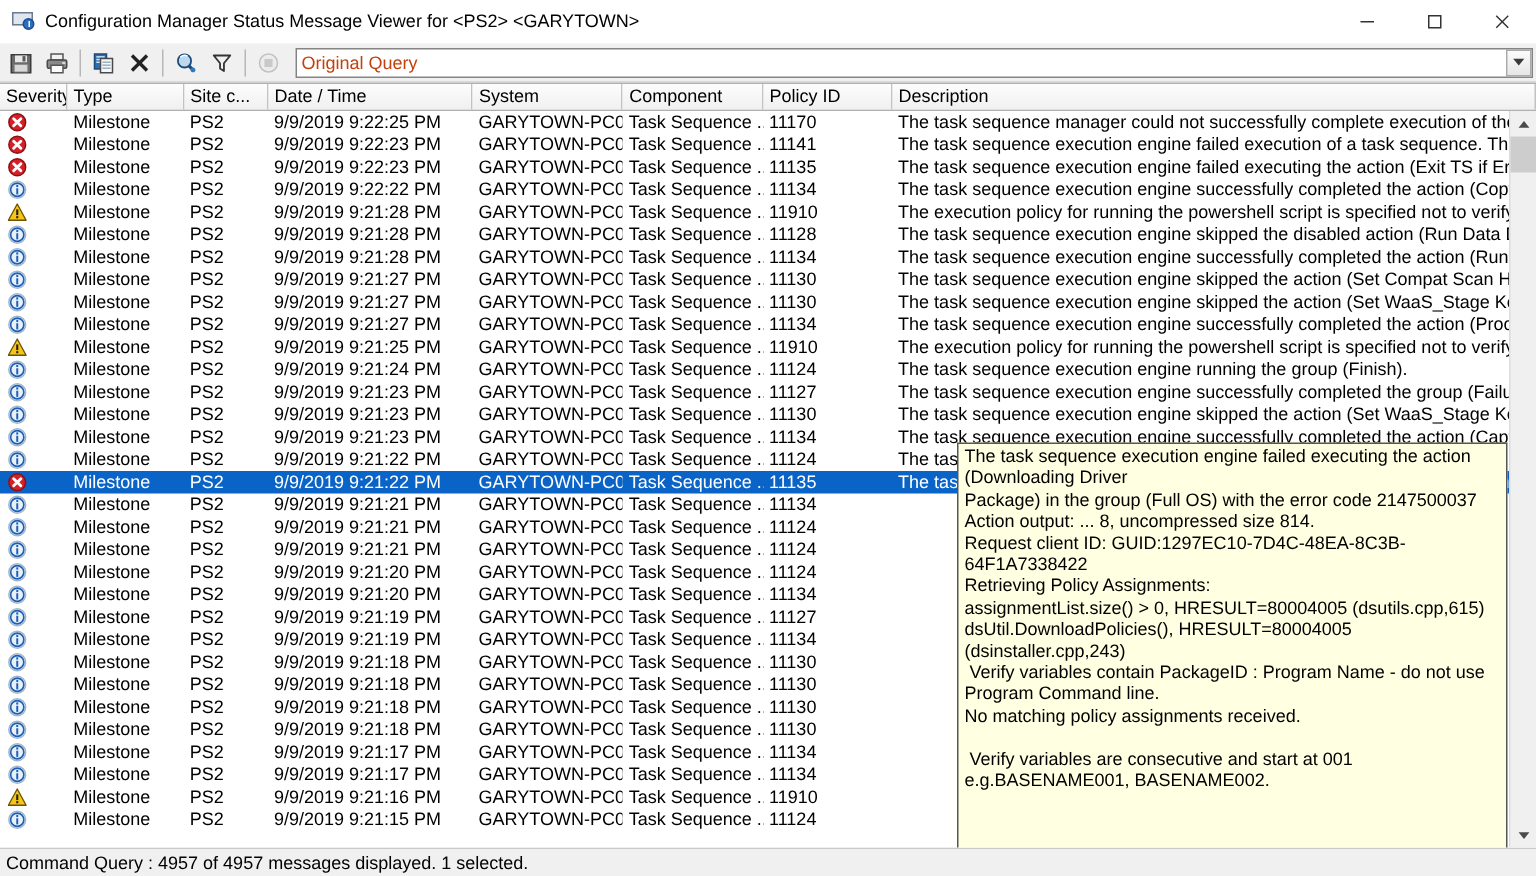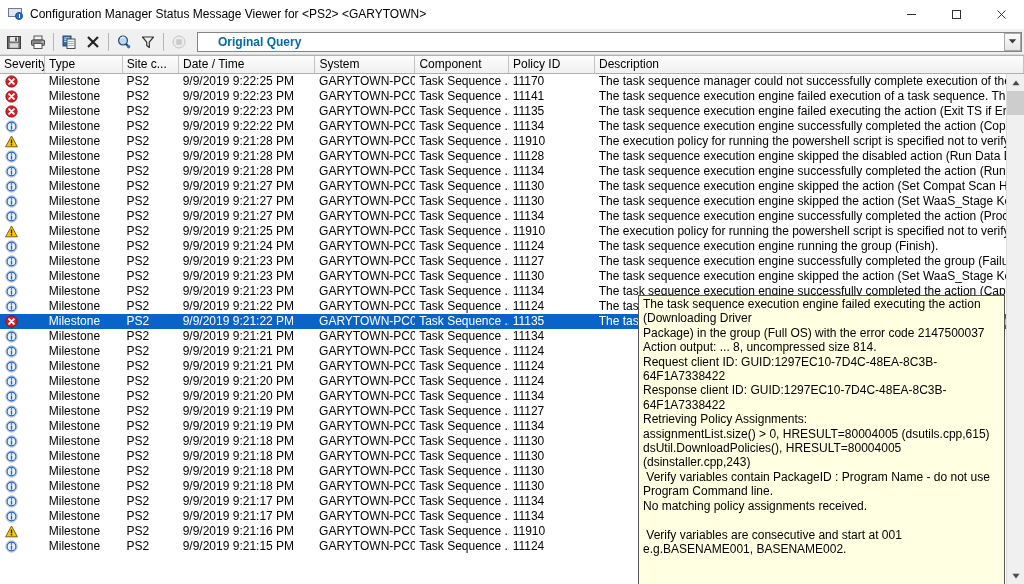--- a/index.html
+++ b/index.html
@@ -100,24 +100,24 @@
     flex: 1 1 auto;
     height: 20px;
     margin-left: 6px; margin-right: 2px;
     background: #ffffff;
     border: 1px solid #848484;
     display: flex; align-items: center;
     box-sizing: border-box;
     position: relative;
   }
   .query-combo .qtext {
-    font-size: 12px; color: #0369a1;
-    padding-left: 20px;
+    font-size: 12px; color: #c2410c;
+    padding-left: 3px;
     flex: 1 1 auto;
-    white-space: nowrap; overflow: hidden; font-weight: bold;
+    white-space: nowrap; overflow: hidden;
   }
   .combo-arrow {
     width: 17px; height: 18px;
     background: linear-gradient(#fbfbfb,#e6e6e6);
     border: 1px solid #a9a9a9;
     box-sizing: border-box;
     display: flex; align-items: center; justify-content: center;
     margin-right: 0px;
   }
 
@@ -868,21 +868,20 @@
           <div class="cell" style="width: 92px;">11124</div>
           <div class="cell" style="width: 460px;"></div>
         </div>
       </div>
 
     <div class="detail" id="detail-panel" style="left: 638px; top: 239px; width: 367px; height: 306.4px;">
         <div>The task sequence execution engine failed executing the action (Downloading Driver</div>
         <div>Package) in the group (Full OS) with the error code 2147500037</div>
         <div>Action output: ... 8, uncompressed size 814.</div>
         <div>Request client ID: GUID:1297EC10-7D4C-48EA-8C3B-64F1A7338422</div>
-        <div>Response client ID: GUID:1297EC10-7D4C-48EA-8C3B-64F1A7338422</div>
         <div>Retrieving Policy Assignments:</div>
         <div>assignmentList.size() &gt; 0, HRESULT=80004005 (dsutils.cpp,615)</div>
         <div>dsUtil.DownloadPolicies(), HRESULT=80004005 (dsinstaller.cpp,243)</div>
         <div> Verify variables contain PackageID : Program Name - do not use Program Command line.</div>
         <div>No matching policy assignments received.</div>
         <div>&nbsp;</div>
         <div> Verify variables are consecutive and start at 001 e.g.BASENAME001, BASENAME002.</div>
       </div>
 
     <div class="vscroll">
@@ -893,14 +892,17 @@
       </div>
       <div class="sb-thumb"></div>
       <div class="sb-arrow bottom">
         <svg width="8" height="6" viewBox="0 0 8 6">
             <path d="M0.4 0.8 L7.6 0.8 L4 5.4 Z" fill="#4a4a4a"></path>
           </svg>
       </div>
     </div>
   </div>
 
+  <div class="statusbar">
+    <div class="status-text">Command Query : 4957 of 4957 messages displayed. 1 selected.</div>
+  </div>
 
 </div>
 
 </body></html>

